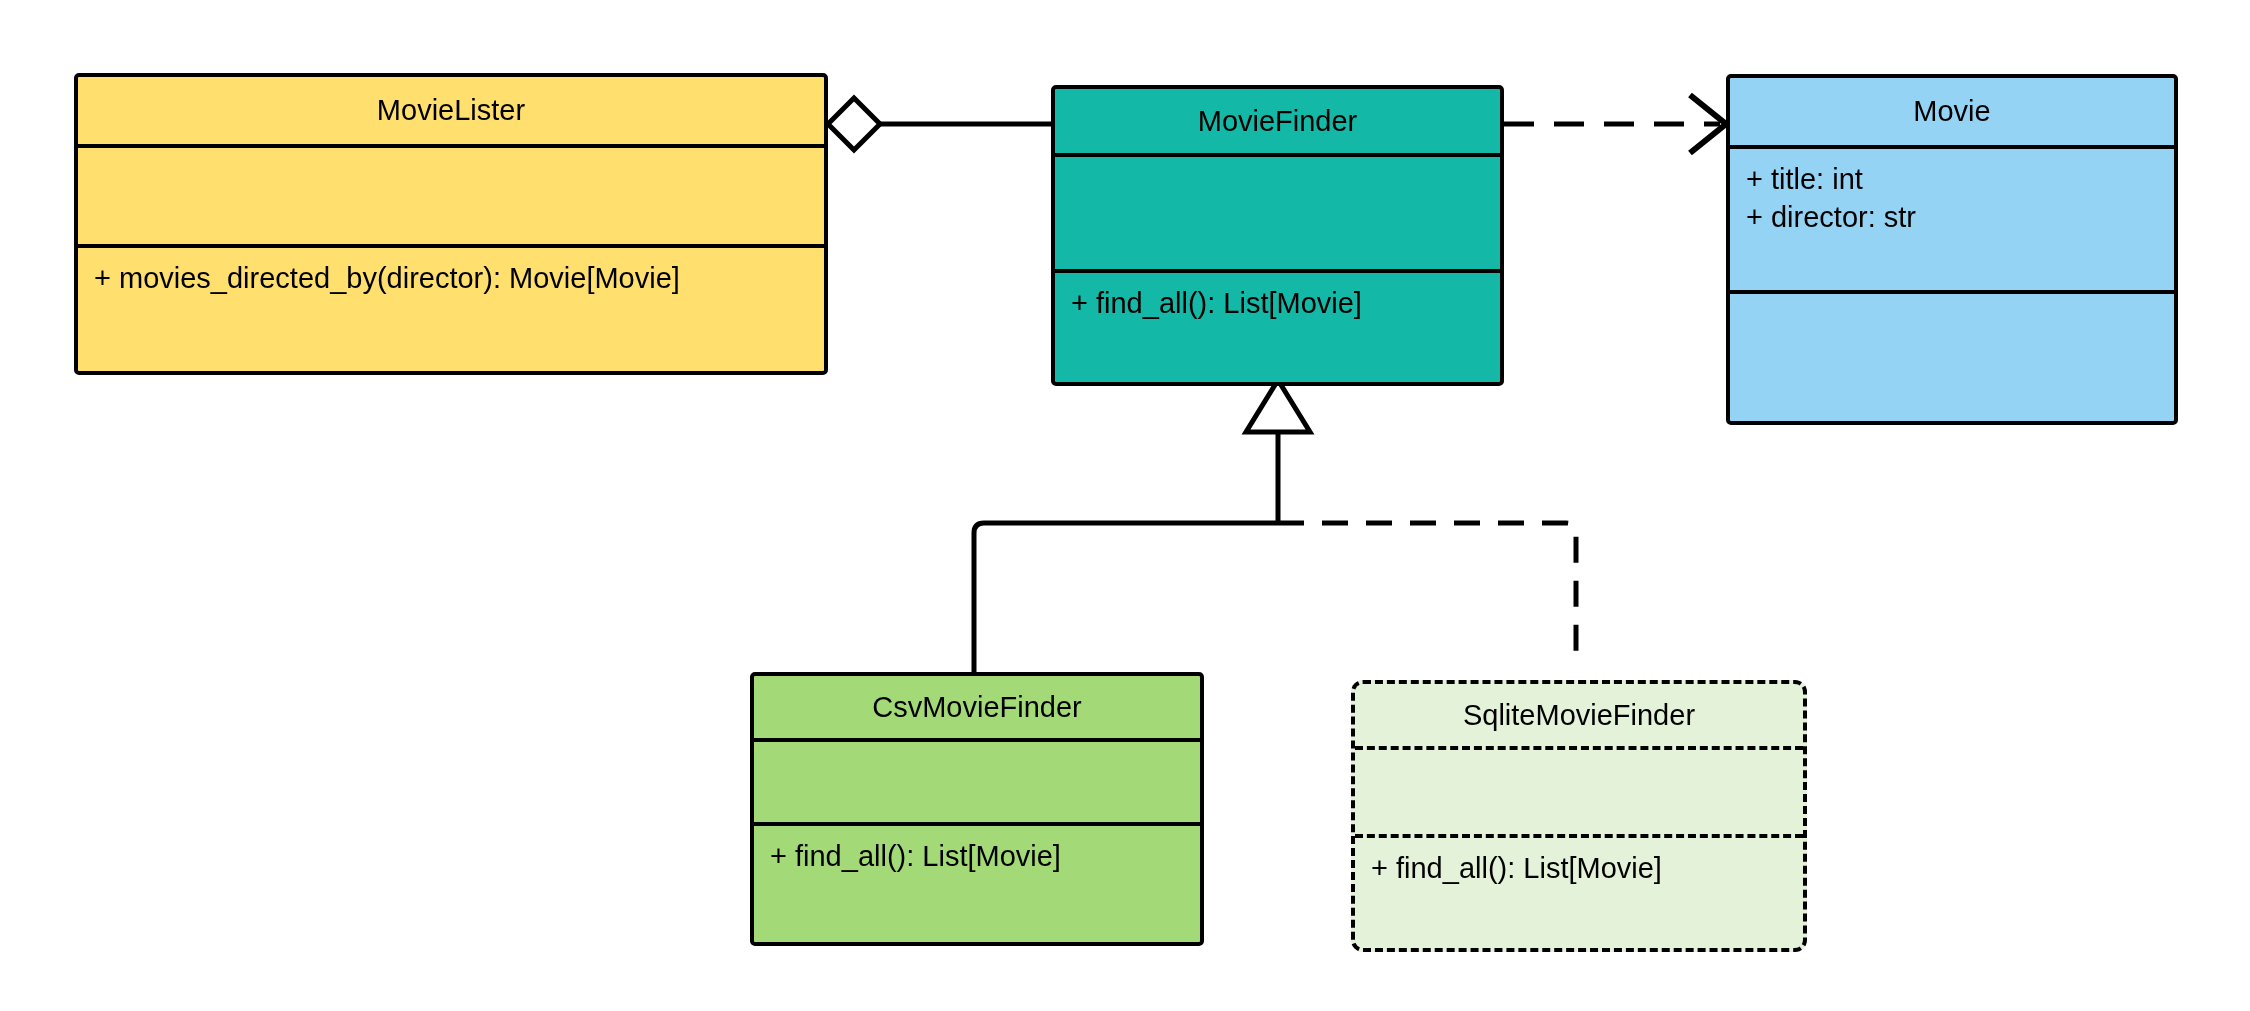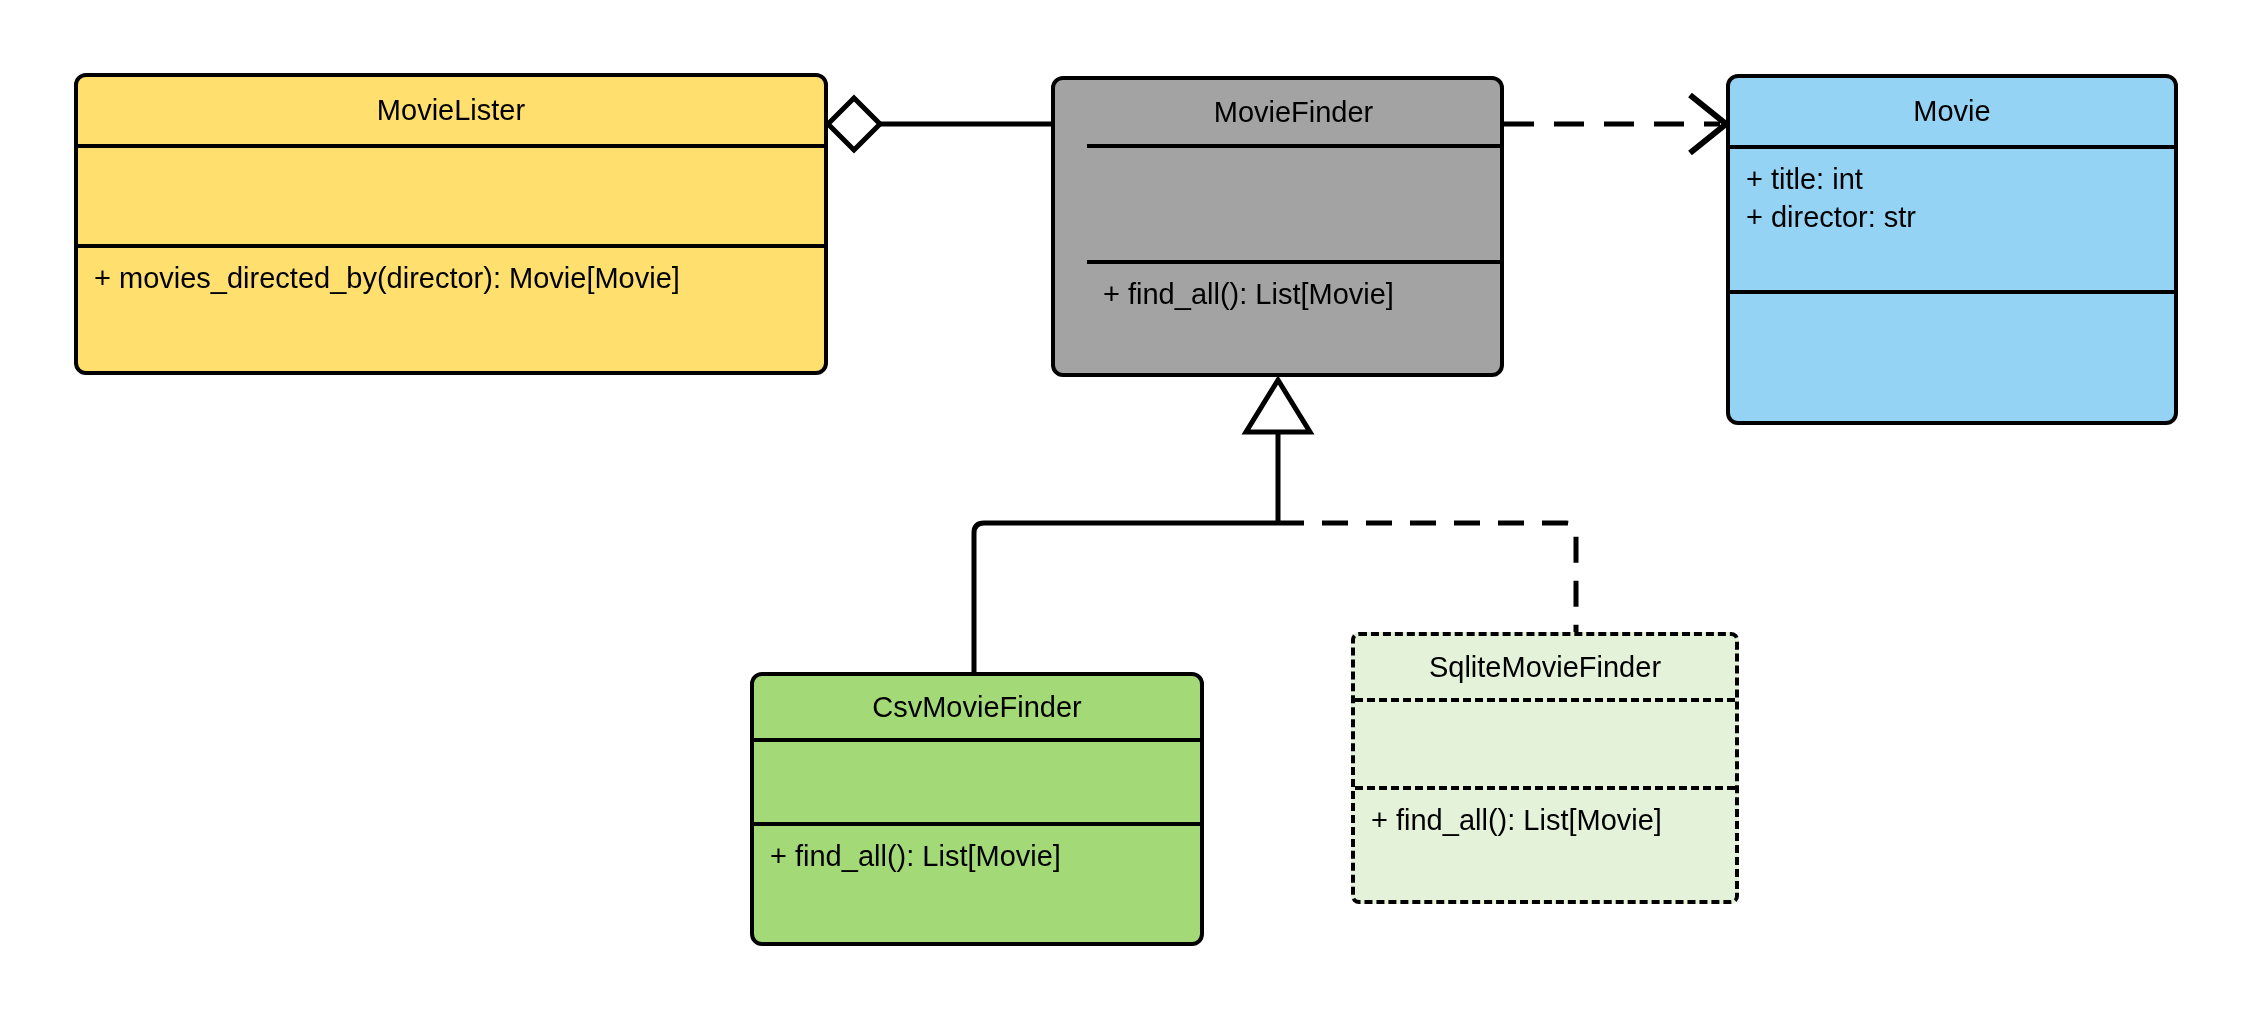--- a/index.html
+++ b/index.html
@@ -22,21 +22,21 @@
     left: 0;
     top: 0;
     width: 2250px;
     height: 1011px;
     pointer-events: none;
   }
   .uml-class {
     position: absolute;
     box-sizing: border-box;
     border: 4px solid #000000;
-    border-radius: 12px;
+    border-radius: 5px;
     display: flex;
     flex-direction: column;
     overflow: hidden;
   }
   .uml-class.dashed {
     border-style: dashed;
     border-width: 4px;
     border-radius: 12px;
   }
   .cls-name {
@@ -110,21 +110,21 @@
   </svg>
 
   <div class="uml-class" style="left:74px; top:73px; width:754px; height:302px; background:#FFDF6E;">
     <div class="cls-name" style="height:67px;">MovieLister</div>
     <div class="cls-section empty-sec" style="height:100px;"></div>
     <div class="cls-section grow">
       <div class="member">+ movies_directed_by(director): Movie[Movie]</div>
     </div>
   </div>
 
-  <div class="uml-class" style="left:1051px; top:76px; width:453px; height:301px; background:#a3a3a3;padding-left:32px;">
+  <div class="uml-class" style="left:1051px; top:85px; width:453px; height:301px; background:#14b8a6;">
     <div class="cls-name" style="height:64px;">MovieFinder</div>
     <div class="cls-section empty-sec" style="height:116px;"></div>
     <div class="cls-section grow">
       <div class="member">+ find_all(): List[Movie]</div>
     </div>
   </div>
 
   <div class="uml-class" style="left:1726px; top:74px; width:452px; height:351px; background:#95D3F4;">
     <div class="cls-name" style="height:67px;">Movie</div>
     <div class="cls-section" style="height:145px;">
@@ -135,21 +135,21 @@
   </div>
 
   <div class="uml-class" style="left:750px; top:672px; width:454px; height:274px; background:#A3DA77;">
     <div class="cls-name" style="height:62px;">CsvMovieFinder</div>
     <div class="cls-section empty-sec" style="height:84px;"></div>
     <div class="cls-section grow">
       <div class="member">+ find_all(): List[Movie]</div>
     </div>
   </div>
 
-  <div class="uml-class dashed" style="left:1351px; top:632px; width:388px; height:272px; background:#E3F2D8;border-radius:8px;">
+  <div class="uml-class dashed" style="left:1351px; top:680px; width:456px; height:272px; background:#E3F2D8;">
     <div class="cls-name" style="height:62px;">SqliteMovieFinder</div>
     <div class="cls-section empty-sec" style="height:88px;"></div>
     <div class="cls-section grow">
       <div class="member">+ find_all(): List[Movie]</div>
     </div>
   </div>
 
 </div>
 
 </body></html>

